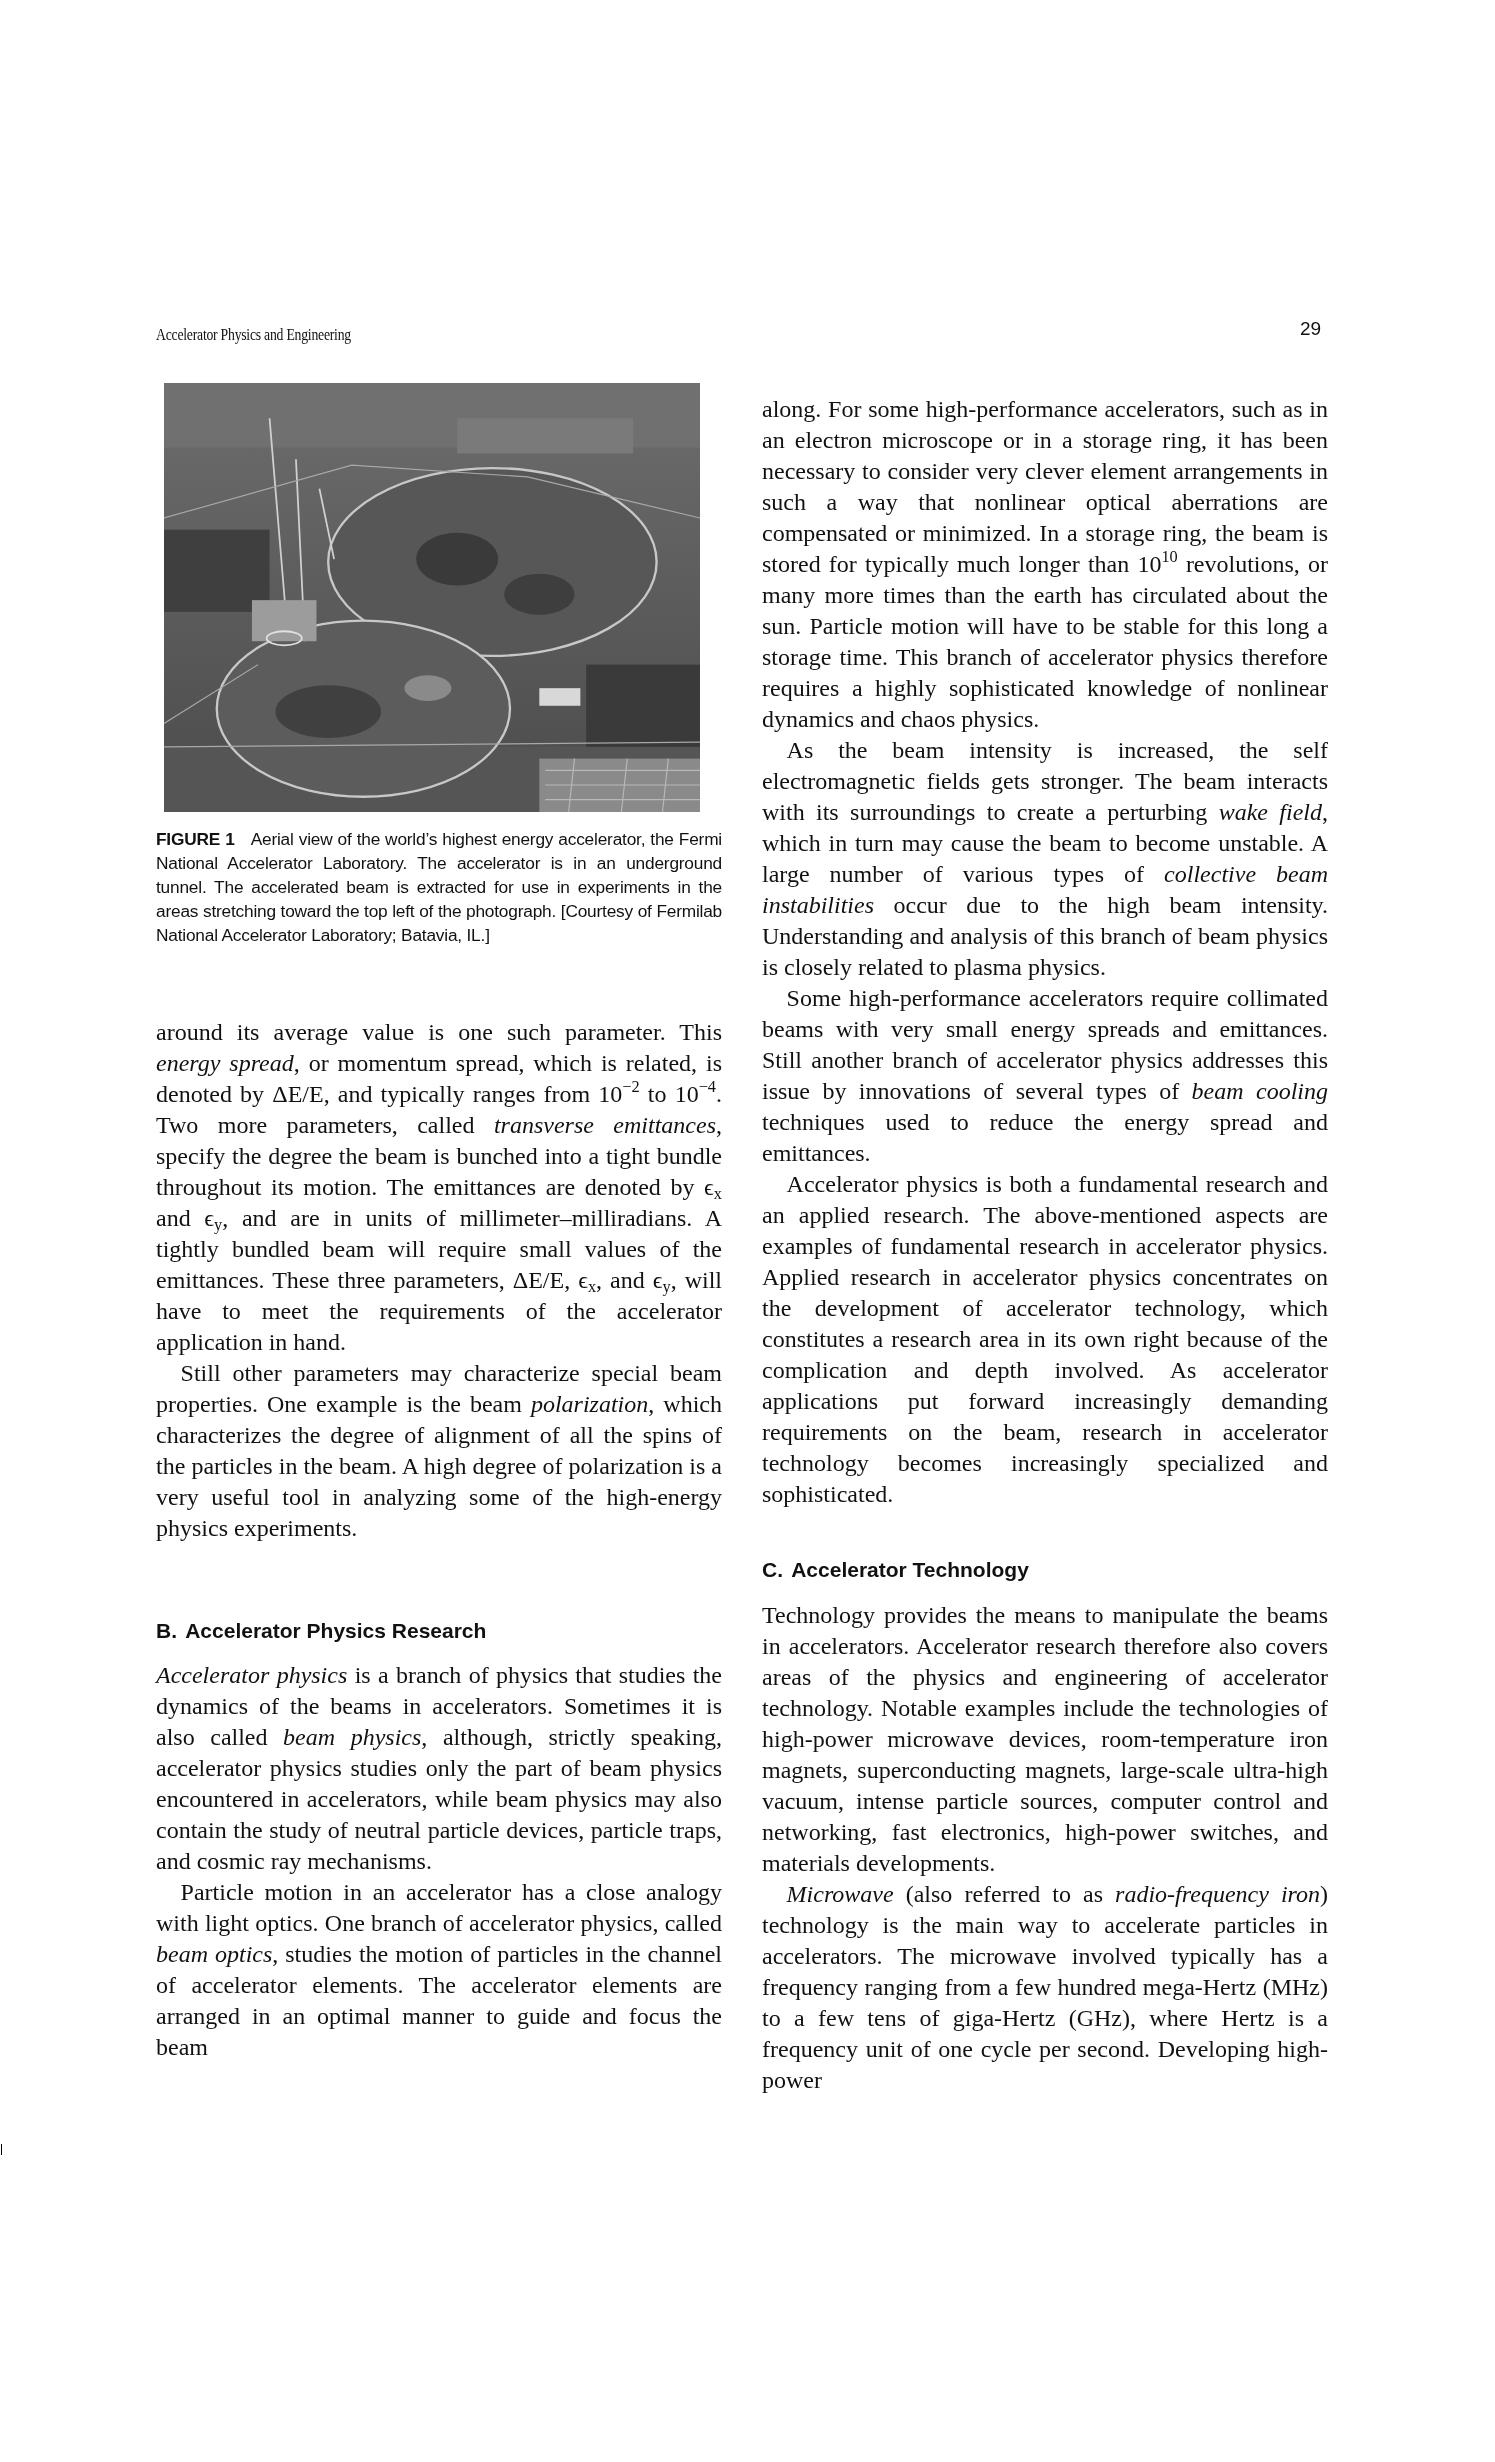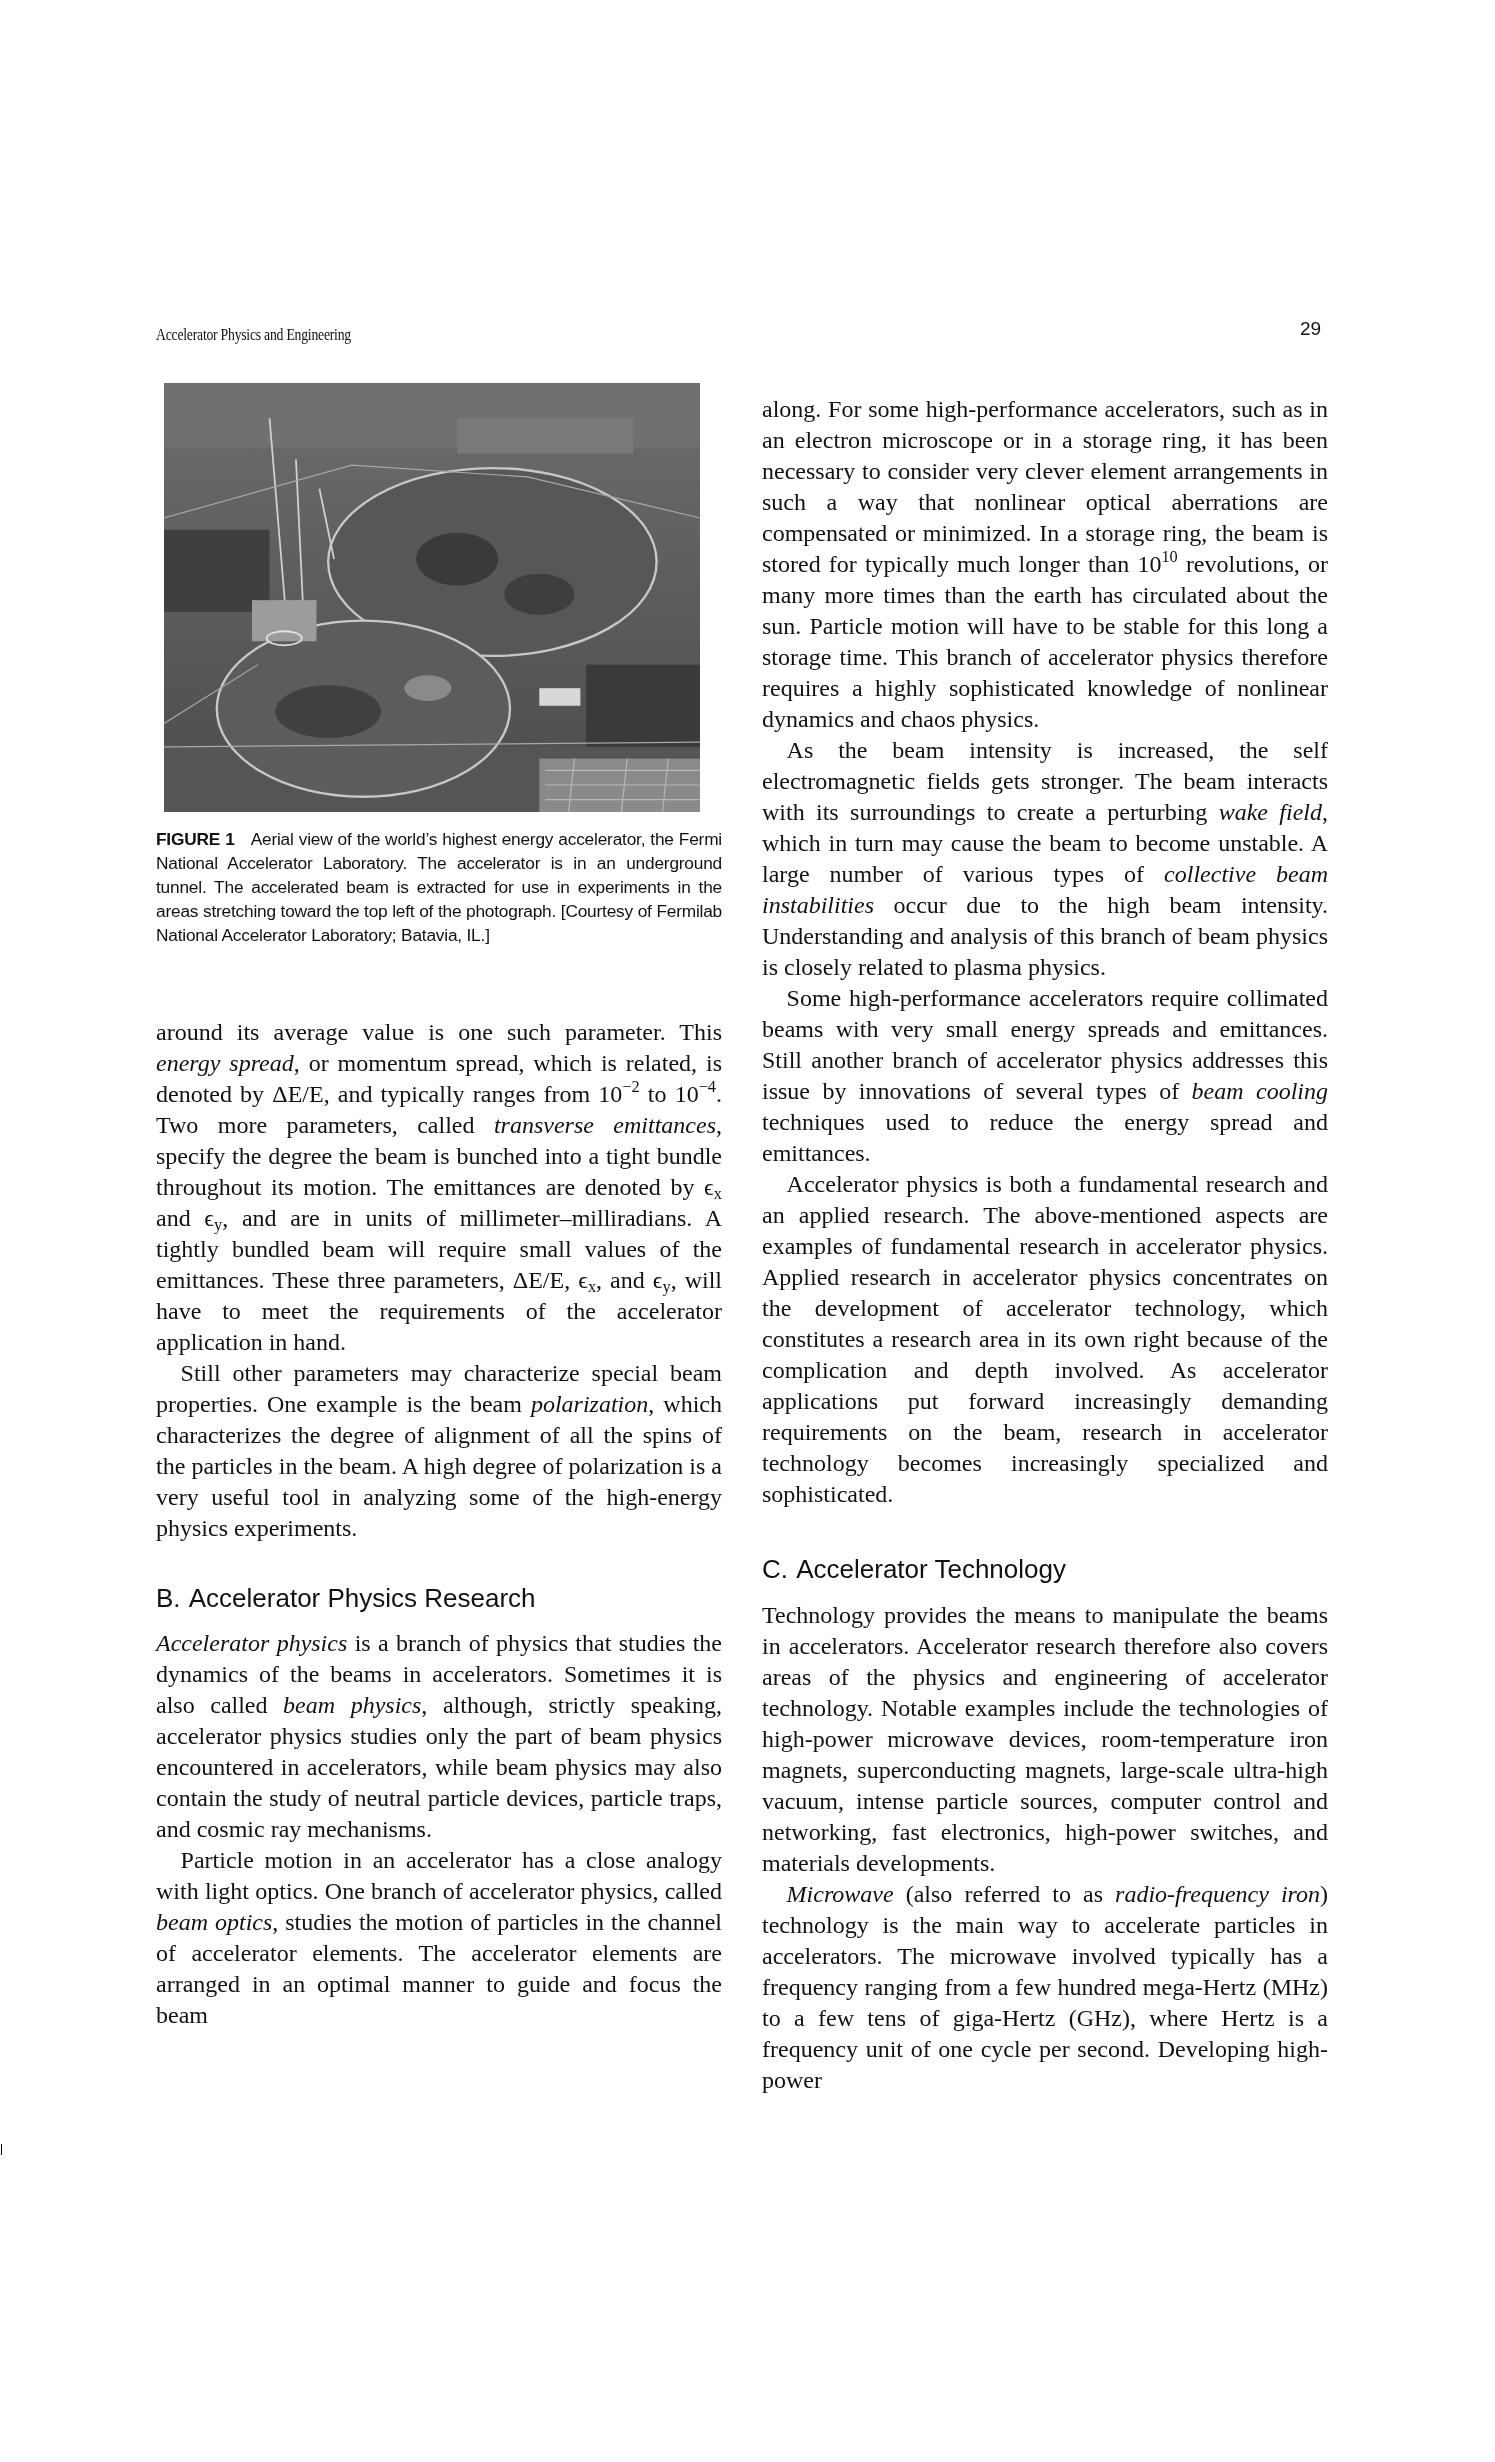--- a/index.html
+++ b/index.html
@@ -8,21 +8,21 @@
   .page-number { position: absolute; left: 1300px; top: 318px; font-family: "Liberation Sans", sans-serif; font-size: 19px; }
   .col { position: absolute; top: 0; width: 566px; font-family: "Liberation Serif", serif; font-size: 24px; line-height: 31px; text-align: justify; }
   .col-left { left: 156px; }
   .col-right { left: 762px; top: 394px; }
   .photo { position: absolute; left: 164px; top: 383px; width: 536px; height: 429px; overflow: hidden; background: #5a5a5a; }
   .photo svg { display: block; width: 100%; height: 100%; }
   .caption { position: absolute; left: 156px; top: 827px; width: 566px; font-family: "Liberation Sans", sans-serif; font-size: 17.3px; line-height: 24px; text-align: justify; letter-spacing: -0.2px; }
   .caption .fig-label { font-weight: bold; margin-right: 12px; }
   .para { margin: 0; text-indent: 0; }
   .para.indent { text-indent: 24.6px; }
-  .heading { font-family: "Liberation Sans", sans-serif; font-weight: normal; font-size: 26px; line-height: 29px; margin: 0; }
+  .heading { font-family: "Liberation Sans", sans-serif; font-weight: bold; font-size: 21px; line-height: 29px; margin: 0; }
   .heading .num { margin-right: 8.2px; }
   i { font-style: italic; }
   sup { font-size: 0.68em; line-height: 0; vertical-align: 0.6em; }
   sub { font-size: 0.68em; line-height: 0; vertical-align: -0.25em; }
   .crop-mark { position: absolute; left: 0.6px; top: 2144px; width: 1.2px; height: 10.6px; background: #000; }
 </style>
 </head>
 <body>
 
 <div class="running-head">Accelerator Physics and Engineering</div>
@@ -84,21 +84,21 @@
   <span>Aerial view of the world’s highest energy accelerator, the Fermi National Accelerator Laboratory. The accelerator is in an underground tunnel. The accelerated beam is extracted for use in experiments in the areas stretching toward the top left of the photograph. [Courtesy of Fermilab National Accelerator Laboratory; Batavia, IL.]</span>
 </div>
 
 <div class="col col-left" style="top:1017px;">
   <p class="para">
     <span>around its average value is one such parameter. This </span><i>energy spread</i><span>, or momentum spread, which is related, is denoted by ΔE/E, and typically ranges from 10</span><sup>−2</sup><span> to 10</span><sup>−4</sup><span>. Two more parameters, called </span><i>transverse emittances</i><span>, specify the degree the beam is bunched into a tight bundle throughout its motion. The emittances are denoted by ϵ</span><sub>x</sub><span> and ϵ</span><sub>y</sub><span>, and are in units of millimeter–milliradians. A tightly bundled beam will require small values of the emittances. These three parameters, ΔE/E, ϵ</span><sub>x</sub><span>, and ϵ</span><sub>y</sub><span>, will have to meet the requirements of the accelerator application in hand.</span>
   </p>
   <p class="para indent">
     <span>Still other parameters may characterize special beam properties. One example is the beam </span><i>polarization</i><span>, which characterizes the degree of alignment of all the spins of the particles in the beam. A high degree of polarization is a very useful tool in analyzing some of the high-energy physics experiments.</span>
   </p>
-  <h2 class="heading" style="margin-top:40px; margin-bottom:15.2px;">
+  <h2 class="heading" style="margin-top:72px; margin-bottom:15.2px;">
     <span class="num">B.</span><span>Accelerator Physics Research</span>
   </h2>
   <p class="para">
     <i>Accelerator physics</i><span> is a branch of physics that studies the dynamics of the beams in accelerators. Sometimes it is also called </span><i>beam physics</i><span>, although, strictly speaking, accelerator physics studies only the part of beam physics encountered in accelerators, while beam physics may also contain the study of neutral particle devices, particle traps, and cosmic ray mechanisms.</span>
   </p>
   <p class="para indent">
     <span>Particle motion in an accelerator has a close analogy with light optics. One branch of accelerator physics, called </span><i>beam optics</i><span>, studies the motion of particles in the channel of accelerator elements. The accelerator elements are arranged in an optimal manner to guide and focus the beam</span>
   </p>
 </div>
 

